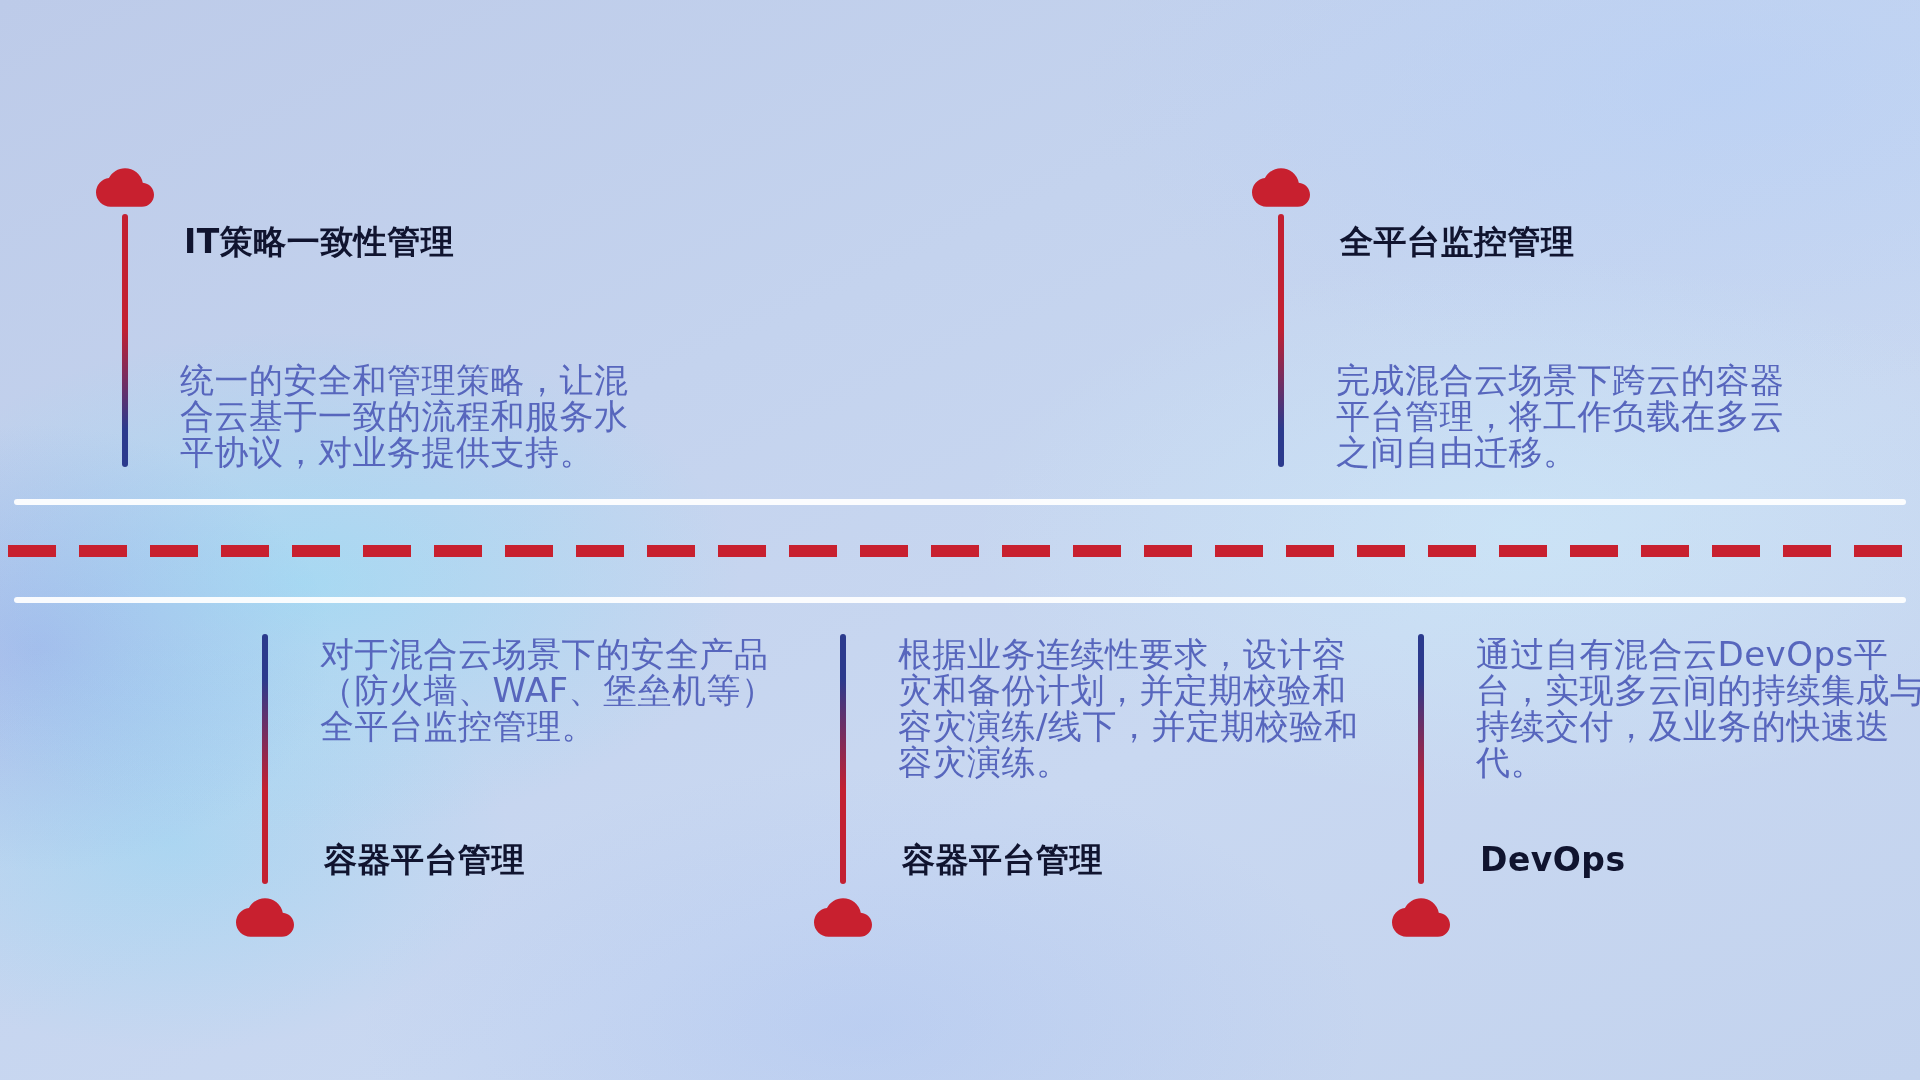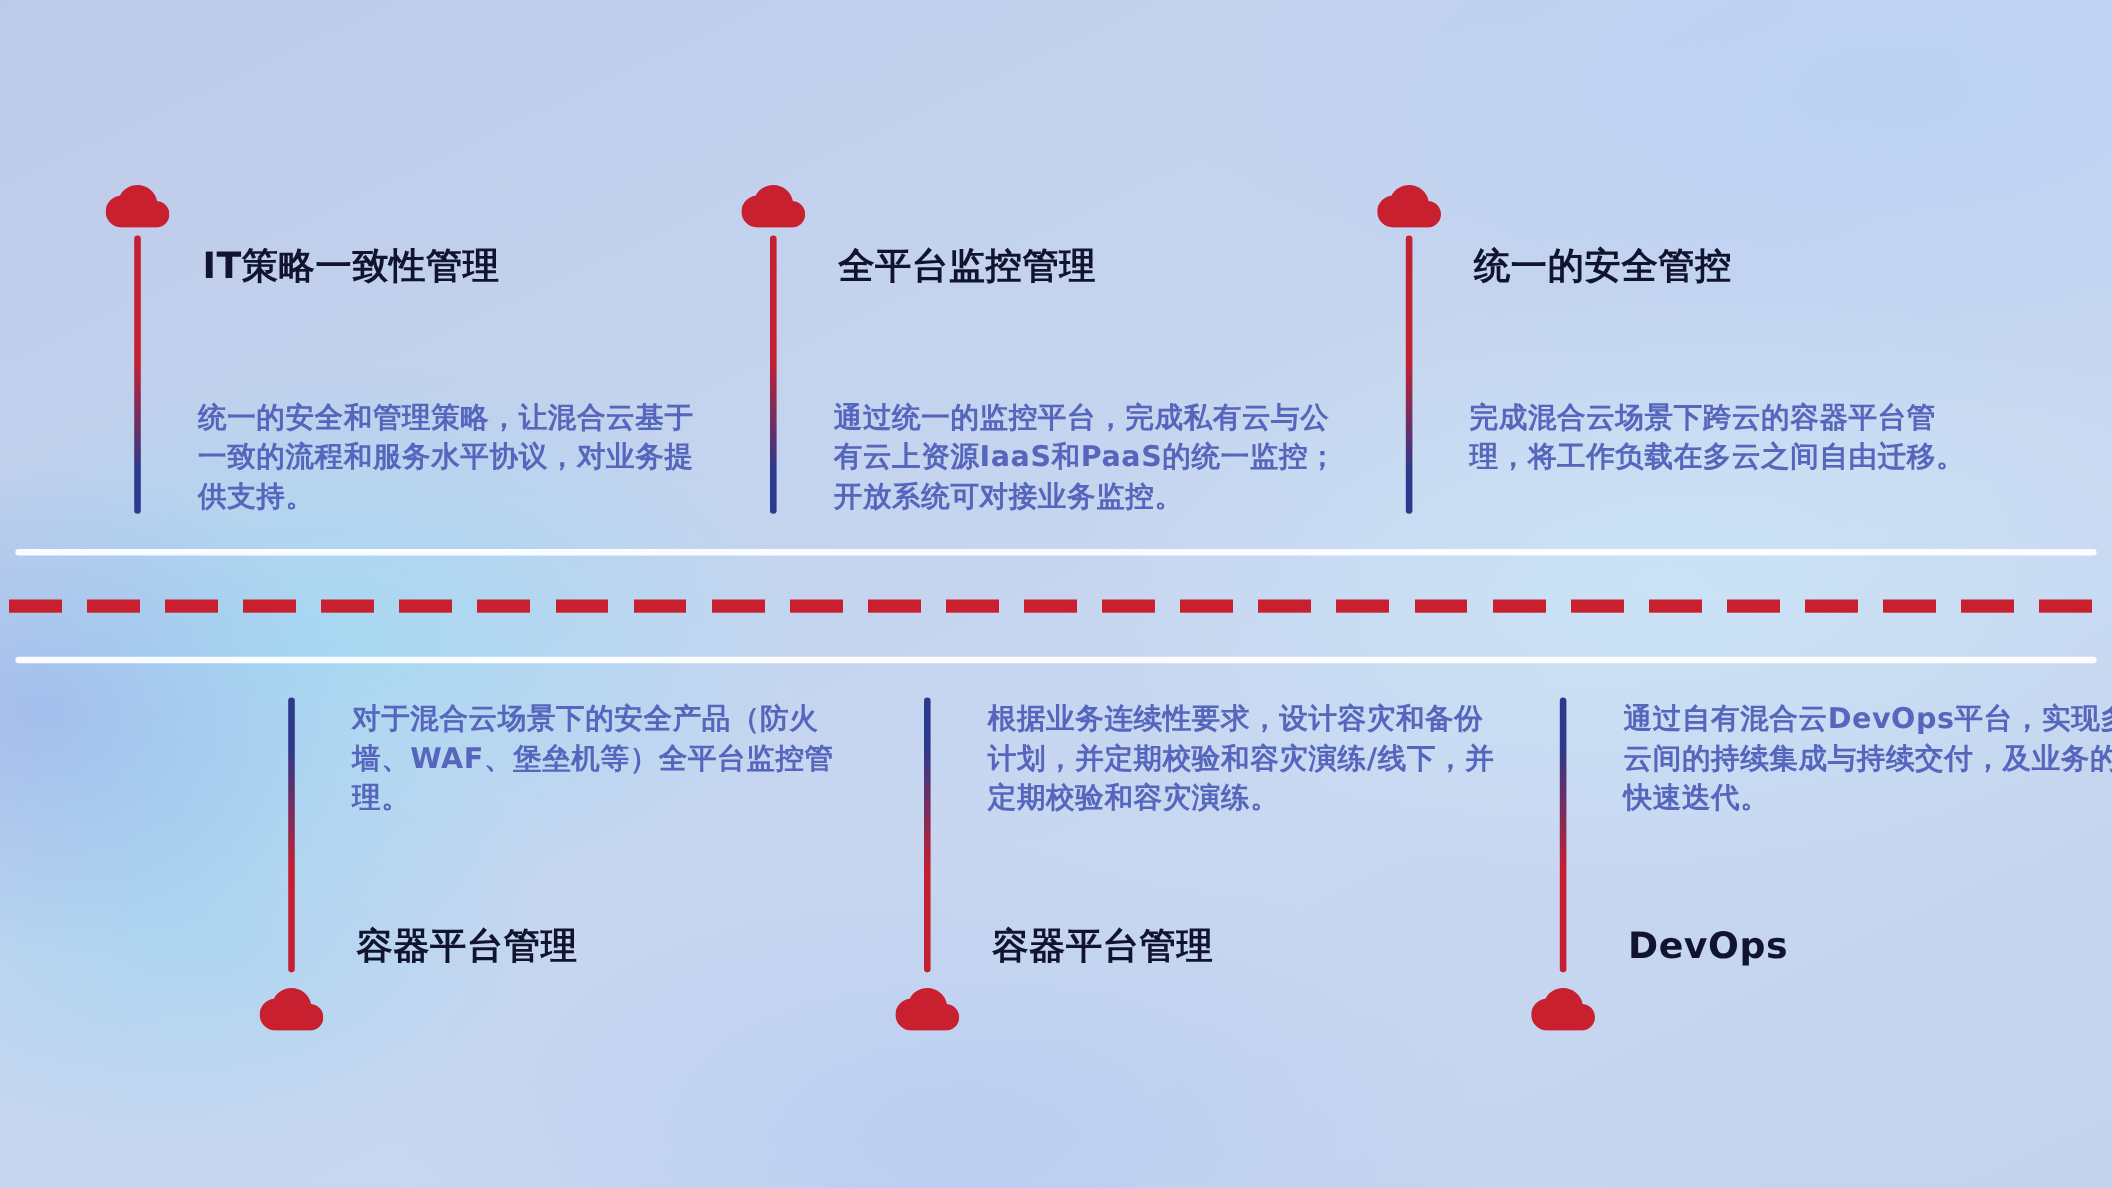--- a/index.html
+++ b/index.html
@@ -87,25 +87,24 @@
     white-space: nowrap;
     letter-spacing: 0.5px;
   }
   .item.top-item .title { top: 52px; }
   .item.bottom-item .title { top: 208px; }
   .desc {
     position: absolute;
     left: 84px;
     width: 462px;
     margin: 0;
-    font-size: 26px;
+    font-size: 34px;
     line-height: 36px;
     color: #5766bd;
     letter-spacing: 0.5px;
-    font-weight: bold;
   }
   .item.top-item .desc { top: 194px; }
   .item.bottom-item .desc { top: 6px; }
 
   
   #t0 { left: 96px;  top: 168px; }
   #t1 { left: 674px; top: 168px; }
   #t2 { left: 1252px; top: 168px; }
   #b0 { left: 236px; top: 630px; }
   #b1 { left: 814px; top: 630px; }
@@ -124,39 +123,29 @@
     <span class="cloud">
       <svg viewBox="0 4 24 16" width="58" height="39" aria-hidden="true">
         <path d="M19.35 10.04A7.49 7.49 0 0 0 12 4C9.11 4 6.6 5.64 5.35 8.04A5.994 5.994 0 0 0 0 14c0 3.31 2.69 6 6 6h13c2.76 0 5-2.24 5-5 0-2.64-2.05-4.78-4.65-4.96z" fill="#c8202f"></path>
       </svg>
     </span>
     <span class="stem"></span>
     <h2 class="title">IT策略一致性管理</h2>
     <p class="desc">统一的安全和管理策略，让混合云基于一致的流程和服务水平协议，对业务提供支持。</p>
   </div>
 
-  <div class="item top-item" id="t1">
-    <span class="cloud">
-      <svg viewBox="0 4 24 16" width="58" height="39" aria-hidden="true">
-        <path d="M19.35 10.04A7.49 7.49 0 0 0 12 4C9.11 4 6.6 5.64 5.35 8.04A5.994 5.994 0 0 0 0 14c0 3.31 2.69 6 6 6h13c2.76 0 5-2.24 5-5 0-2.64-2.05-4.78-4.65-4.96z" fill="#c8202f"></path>
-      </svg>
-    </span>
-    <span class="stem"></span>
-    <h2 class="title">全平台监控管理</h2>
-    <p class="desc">通过统一的监控平台，完成私有云与公有云上资源IaaS和PaaS的统一监控；开放系统可对接业务监控。</p>
-  </div>
 
   <div class="item top-item" id="t2">
     <span class="cloud">
       <svg viewBox="0 4 24 16" width="58" height="39" aria-hidden="true">
         <path d="M19.35 10.04A7.49 7.49 0 0 0 12 4C9.11 4 6.6 5.64 5.35 8.04A5.994 5.994 0 0 0 0 14c0 3.31 2.69 6 6 6h13c2.76 0 5-2.24 5-5 0-2.64-2.05-4.78-4.65-4.96z" fill="#c8202f"></path>
       </svg>
     </span>
     <span class="stem"></span>
-    <h2 class="title">统一的安全管控</h2>
+    <h2 class="title">全平台监控管理</h2>
     <p class="desc">完成混合云场景下跨云的容器平台管理，将工作负载在多云之间自由迁移。</p>
   </div>
 
   <div class="item bottom-item" id="b0">
     <span class="stem"></span>
     <span class="cloud">
       <svg viewBox="0 4 24 16" width="58" height="39" aria-hidden="true">
         <path d="M19.35 10.04A7.49 7.49 0 0 0 12 4C9.11 4 6.6 5.64 5.35 8.04A5.994 5.994 0 0 0 0 14c0 3.31 2.69 6 6 6h13c2.76 0 5-2.24 5-5 0-2.64-2.05-4.78-4.65-4.96z" fill="#c8202f"></path>
       </svg>
     </span>

